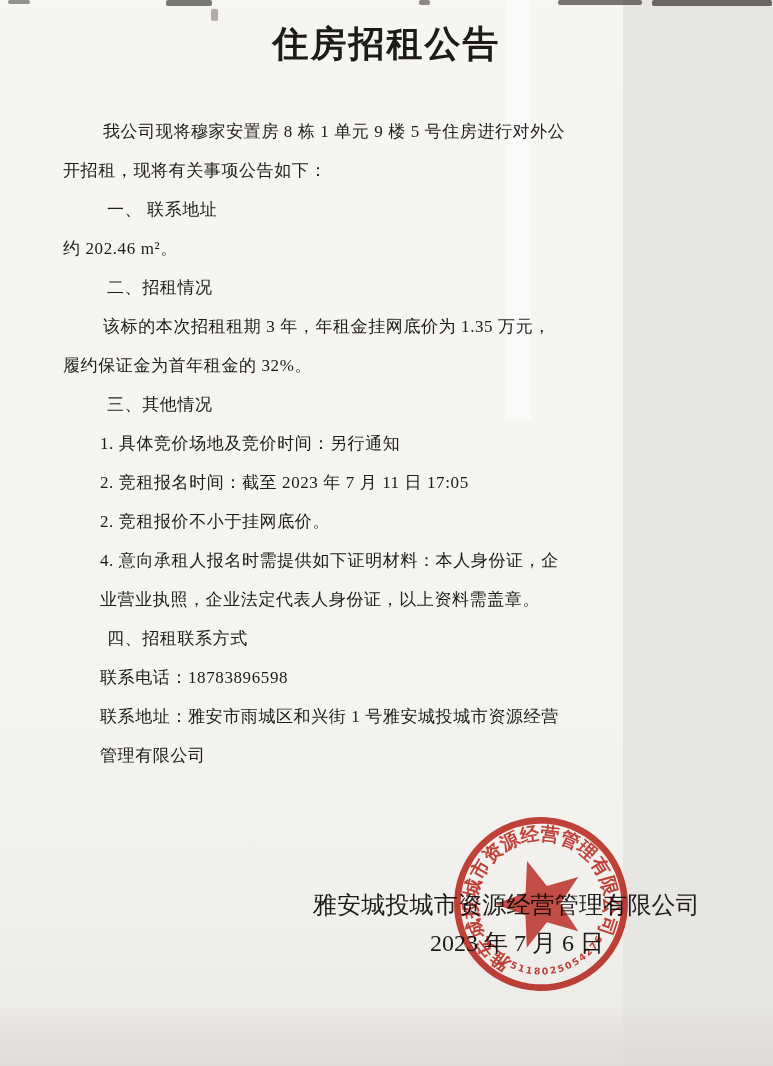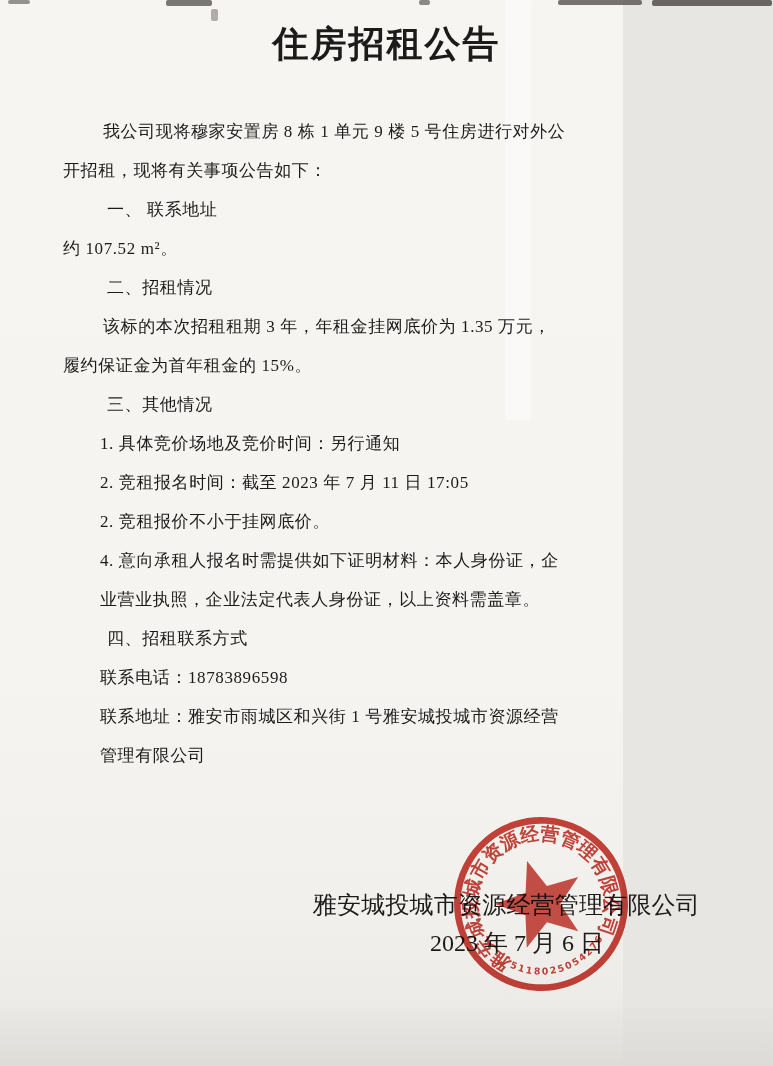--- a/index.html
+++ b/index.html
@@ -83,24 +83,24 @@
   <div class="artifact a4"></div>
   <div class="artifact a5"></div>
   <div class="artifact a6"></div>
 
   <h1 class="title">住房招租公告</h1>
 
   <div class="body-lines">
       <div class="line line-indent">我公司现将穆家安置房 8 栋 1 单元 9 楼 5 号住房进行对外公</div>
       <div class="line line-flush">开招租，现将有关事项公告如下：</div>
       <div class="line line-heading">一、 联系地址</div>
-      <div class="line line-flush">约 107.52 m²。</div>
+      <div class="line line-flush">约 202.46 m²。</div>
       <div class="line line-heading">二、招租情况</div>
       <div class="line line-indent">该标的本次招租租期 3 年，年租金挂网底价为 1.35 万元，</div>
-      <div class="line line-flush">履约保证金为首年租金的 15%。</div>
+      <div class="line line-flush">履约保证金为首年租金的 32%。</div>
       <div class="line line-heading">三、其他情况</div>
       <div class="line line-item">1. 具体竞价场地及竞价时间：另行通知</div>
       <div class="line line-item">2. 竞租报名时间：截至 2023 年 7 月 11 日 17:05</div>
       <div class="line line-item">2. 竞租报价不小于挂网底价。</div>
       <div class="line line-item">4. 意向承租人报名时需提供如下证明材料：本人身份证，企</div>
       <div class="line line-item">业营业执照，企业法定代表人身份证，以上资料需盖章。</div>
       <div class="line line-heading">四、招租联系方式</div>
       <div class="line line-contact">联系电话：18783896598</div>
       <div class="line line-contact">联系地址：雅安市雨城区和兴街 1 号雅安城投城市资源经营</div>
       <div class="line line-contact">管理有限公司</div>

